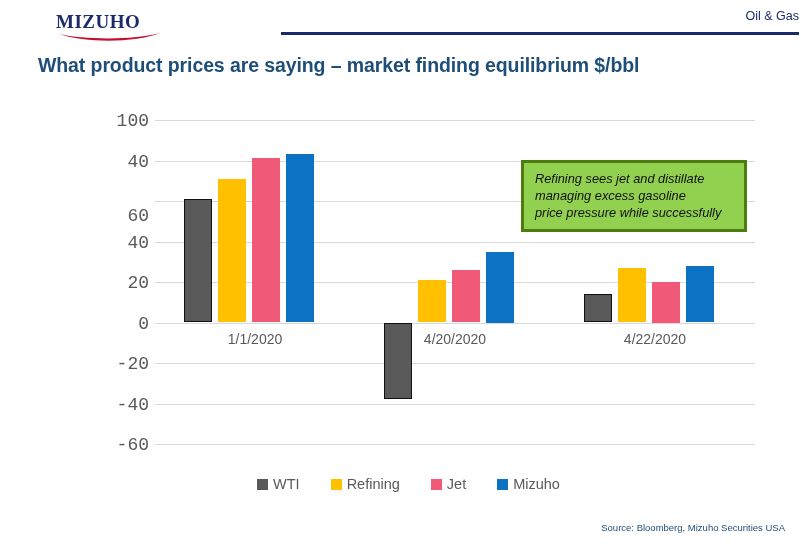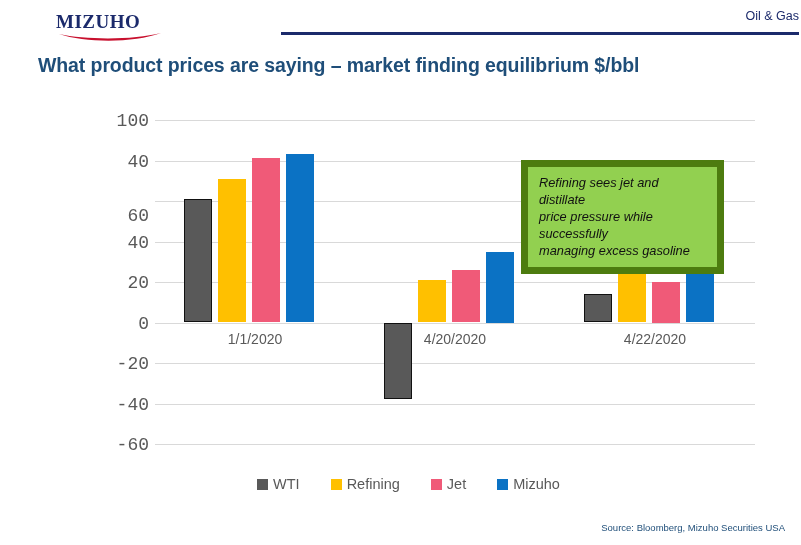--- a/index.html
+++ b/index.html
@@ -116,24 +116,24 @@
     font-size: 14px;
     color: #595959;
     text-align: center;
     font-family: "Liberation Sans", sans-serif;
   }
 
   
   .callout {
     position: absolute;
     left: 521px; top: 160px;
-    width: 203px;
+    width: 226px;
     box-sizing: border-box;
     background: #92D050;
-    border: 7px solid #4d7c0f;
+    border: 3px solid #4d7c0f;
     padding: 7px 9px 8px 11px;
     font-style: italic;
     font-size: 12.8px;
     line-height: 17px;
     color: #111111;
     font-family: "Liberation Sans", sans-serif;
   }
 
   
   .legend {
@@ -224,22 +224,22 @@
     </div>
 
   <div id="catlabels">
       <div class="cat-label" style="left: 155px; width: 200px; top: 230.5px;">1/1/2020</div>
       <div class="cat-label" style="left: 355px; width: 200px; top: 230.5px;">4/20/2020</div>
       <div class="cat-label" style="left: 555px; width: 200px; top: 230.5px;">4/22/2020</div>
     </div>
 
   <div class="callout" style="top:60px;">
     <div>Refining sees jet and distillate</div>
+    <div>managing excess gasoline</div>
     <div>price pressure while successfully</div>
-    <div>managing excess gasoline</div>
   </div>
 </div>
 
 <div class="legend" id="legend">
     <div class="legend-item">
       <span class="legend-swatch" style="background: rgb(89, 89, 89);"></span>
       <span>WTI</span>
     </div>
     <div class="legend-item">
       <span class="legend-swatch" style="background: rgb(255, 192, 0);"></span>

